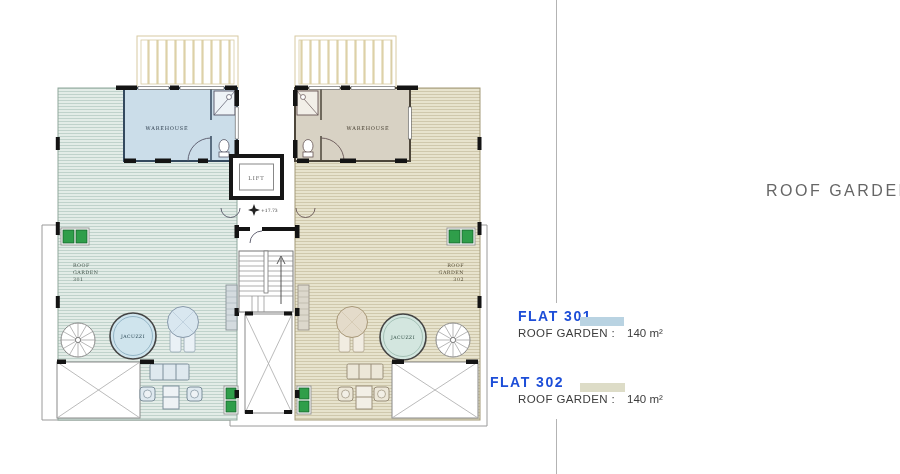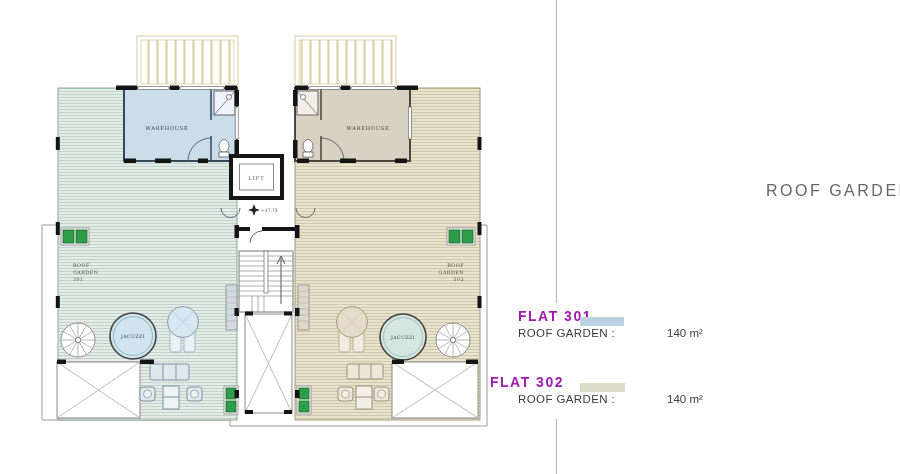--- a/index.html
+++ b/index.html
@@ -3,24 +3,24 @@
 <meta charset="utf-8">
 <style>
   html,body{margin:0;padding:0;background:#fff;}
   #stage{position:relative;width:900px;height:474px;background:#ffffff;overflow:hidden;
          font-family:"Liberation Sans",sans-serif;}
   #plan-svg{position:absolute;left:0;top:0;}
   .divider{position:absolute;left:556px;top:0;width:1px;height:474px;background:#b3b3b3;}
   .legend-mask{position:absolute;left:508px;top:303px;width:185px;height:116px;background:#ffffff;}
   .rg-title{position:absolute;left:766px;top:182px;font-size:16px;letter-spacing:2.5px;
             color:#666;font-weight:400;white-space:nowrap;}
-  .flat-name{position:absolute;font-size:14px;font-weight:bold;letter-spacing:1.5px;color:#a21caf;white-space:nowrap;}
+  .flat-name{position:absolute;font-size:14px;font-weight:bold;letter-spacing:1.5px;color:#1d4ed8;white-space:nowrap;}
   .swatch{position:absolute;display:block;}
   .row-label{position:absolute;font-size:11.5px;letter-spacing:0.4px;color:#3d3d3d;white-space:nowrap;}
-  .area-val{position:absolute;font-size:11.5px;color:#3d3d3d;white-space:nowrap;margin-left:40px;}
+  .area-val{position:absolute;font-size:11.5px;color:#3d3d3d;white-space:nowrap;}
   #f1name{left:518px;top:308px;} #f1row{left:518px;top:327px;} #f1area{left:627px;top:327px;}
   #f2name{left:490px;top:374px;} #f2row{left:518px;top:393px;} #f2area{left:627px;top:393px;}
   #sw1{left:580px;top:317px;} #sw2{left:580px;top:383px;}
   text{font-family:"DejaVu Serif",serif;}
 </style>
 </head>
 <body>
 
 <div id="stage">
 

